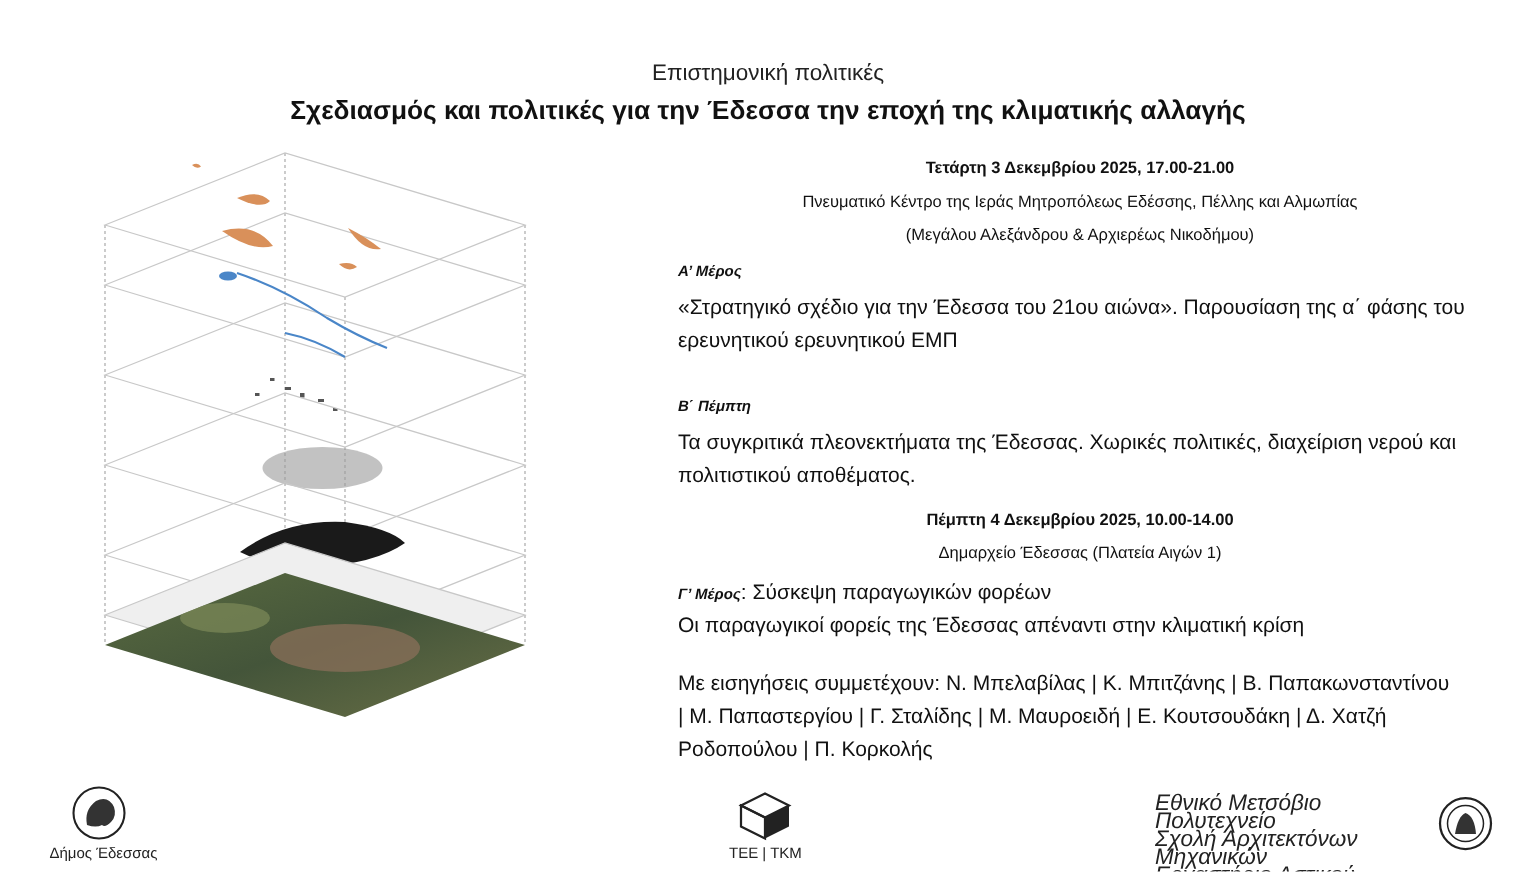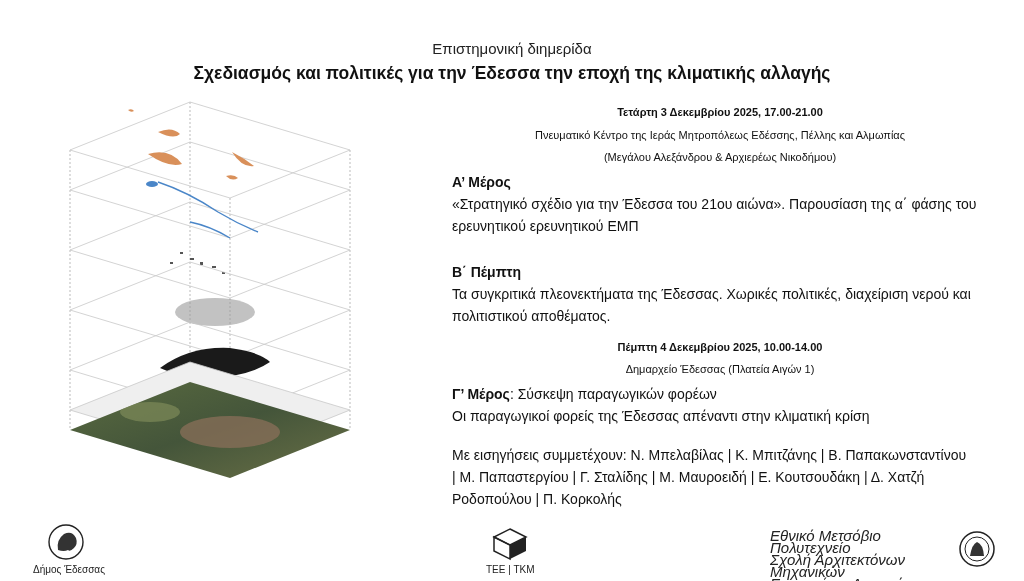--- a/index.html
+++ b/index.html
@@ -4,28 +4,28 @@
 <style>
   html, body { margin:0; padding:0; }
   body { width:1024px; height:581px; background:#ffffff; position:relative; overflow:hidden;
          font-family:"Liberation Sans", "DejaVu Sans", sans-serif; color:#111; }
   .abs { position:absolute; }
   .hdr-sub { left:0; width:1024px; top:40px; text-align:center; font-size:15px; color:#222; }
   .hdr-title { left:0; width:1024px; top:63px; text-align:center; font-size:17.5px; font-weight:bold; color:#111; }
   .center-block { text-align:center; width:560px; left:440px; font-size:11px; line-height:22px; }
   .bold { font-weight:bold; }
   .txt { left:452px; width:545px; font-size:14px; line-height:22px; }
-  .sec { font-weight:bold; font-size:14px; }
+  .sec { font-weight:bold; font-size:10px;font-style:italic; }
   .stack { left:40px; top:92px; width:330px; height:420px; }
   .logo-cap { font-size:10px; color:#222; }
 </style>
 </head>
 <body>
 
-<div class="abs hdr-sub">Επιστημονική διημερίδα</div>
+<div class="abs hdr-sub">Επιστημονική πολιτικές</div>
 <div class="abs hdr-title">Σχεδιασμός και πολιτικές για την Έδεσσα την εποχή της κλιματικής αλλαγής</div>
 
 <div class="abs stack">
   <svg width="330" height="420" viewBox="0 0 330 420" xmlns="http://www.w3.org/2000/svg">
     <defs>
       <clipPath id="c7">
           <polygon points="30,338 150,290 310,338 190,386"></polygon>
         </clipPath>
       <clipPath id="c6">
           <polygon points="30,278 150,230 310,278 190,326"></polygon>

